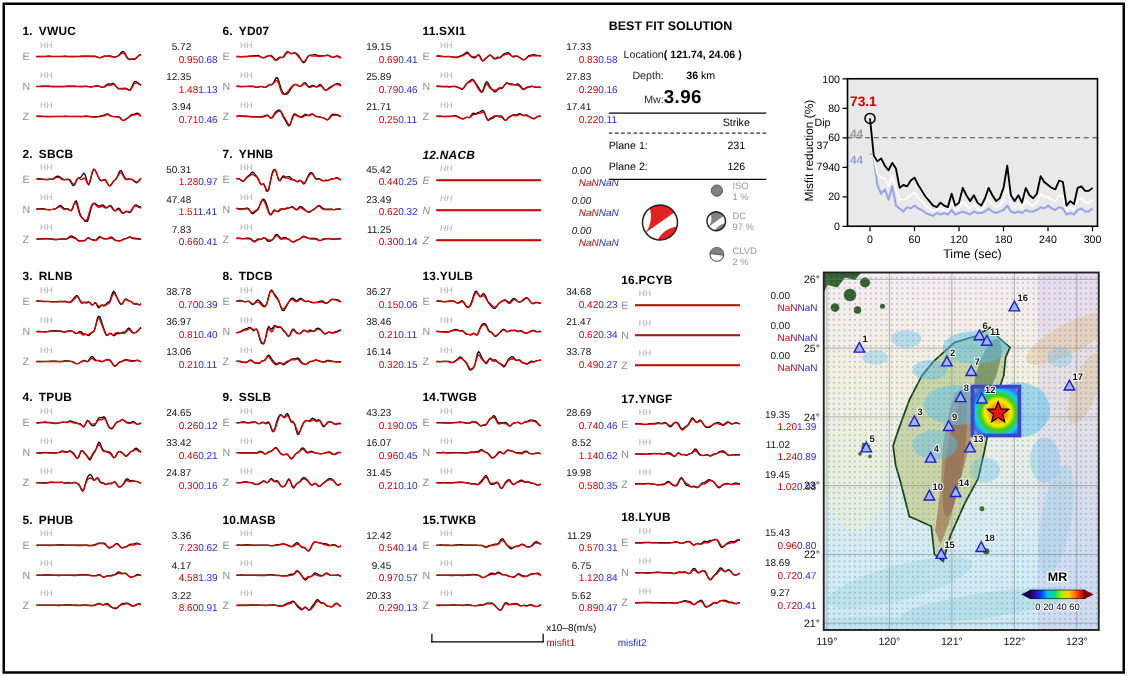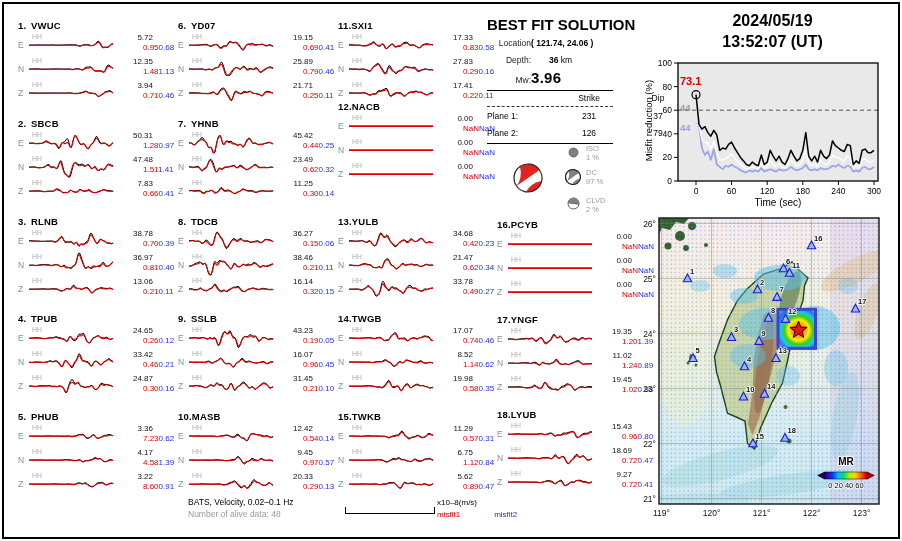--- a/index.html
+++ b/index.html
@@ -13,21 +13,21 @@
   .ch-row{position:relative;height:24px;}
   .ch-letter{position:absolute;left:0;top:8px;font-size:8.5px;color:#8d8d8d;}
   .ch-band{position:absolute;left:14px;top:1px;font-size:6.8px;color:#ababab;}
   .trace{position:absolute;left:11px;top:0;}
   .nums{position:absolute;left:97px;top:1px;width:55px;font-size:8px;line-height:10px;}
   .amp{text-align:right;padding-right:17px;color:#111;}
   .mis{text-align:right;white-space:nowrap;}
   .m1{color:#d80000;margin-left:28px;}
   .m2{color:#2230dd;margin-left:0;}
   
-  .bfs-title{position:absolute;left:487px;top:16px;font-size:15px;font-weight:bold;}
+  .bfs-title{position:absolute;left:487px;top:16px;font-size:10px;font-weight:bold;}
   .bfs-row{position:absolute;left:487px;font-size:8.5px;text-align:right;}
   .lbl{display:inline-block;width:44px;color:#222;}
   .val-b{font-weight:bold;}
   .mw-val{font-weight:bold;font-size:15px;letter-spacing:.3px;}
   .bfs-table{position:absolute;left:487px;top:90px;width:126px;font-size:8.5px;}
   .t-line{position:absolute;left:0;width:126px;border-top:1px solid #000;}
   .t-line.dash{border-top-style:dashed;border-top-color:#333;}
   .t-row{position:absolute;left:0;display:grid;grid-template-columns:46px 30px 26px 32px;width:134px;gap:41px;}
   .t-row span{text-align:center;}
   .t-row .t-lbl{text-align:left;}
@@ -478,21 +478,21 @@
           <svg class="trace" width="84" height="24">
             <polyline points="0.0,12.8 1.0,12.8 2.0,12.8 3.0,12.9 4.0,12.9 5.0,13.0 6.0,13.0 7.0,13.1 8.0,13.0 9.0,13.0 10.0,13.0 11.0,13.0 12.0,13.0 13.0,12.8 14.0,12.6 15.0,12.5 16.0,12.7 17.0,13.2 18.0,13.7 19.0,14.2 20.0,14.7 21.0,15.0 22.0,14.9 23.0,14.4 24.0,13.9 25.0,13.9 26.0,14.1 27.0,13.6 28.0,12.2 29.0,10.9 30.0,10.6 31.0,10.8 32.0,10.8 33.0,10.3 34.0,9.8 35.0,9.4 36.0,8.9 37.0,8.3 38.0,8.7 39.0,10.9 40.0,13.9 41.0,16.0 42.0,16.3 43.0,15.5 44.0,14.9 45.0,14.6 46.0,14.1 47.0,13.3 48.0,12.8 49.0,12.7 50.0,12.8 51.0,12.7 52.0,12.8 53.0,13.6 54.0,15.1 55.0,16.1 56.0,15.9 57.0,14.9 58.0,13.8 59.0,13.1 60.0,12.6 61.0,12.1 62.0,11.8 63.0,11.9 64.0,11.9 65.0,11.7 66.0,11.1 67.0,10.9 68.0,11.4 69.0,12.0 70.0,12.2 71.0,12.1 72.0,12.0 73.0,12.3 74.0,13.0 75.0,13.7 76.0,14.2 77.0,14.7 78.0,15.0 79.0,14.8 80.0,14.0 81.0,13.3 82.0,12.9 83.0,12.9 84.0,13.0 " fill="none" stroke="#000" stroke-width="1"></polyline>
             <polyline points="0.0,13.2 1.0,13.1 2.0,13.2 3.0,13.2 4.0,13.3 5.0,13.3 6.0,13.3 7.0,13.4 8.0,13.3 9.0,13.2 10.0,13.2 11.0,13.2 12.0,13.2 13.0,13.1 14.0,12.9 15.0,12.9 16.0,13.1 17.0,13.5 18.0,14.0 19.0,14.4 20.0,14.9 21.0,15.1 22.0,15.0 23.0,14.4 24.0,13.9 25.0,13.9 26.0,14.1 27.0,14.0 28.0,13.1 29.0,12.0 30.0,11.6 31.0,11.5 32.0,11.4 33.0,10.9 34.0,10.6 35.0,10.6 36.0,10.3 37.0,9.8 38.0,9.9 39.0,11.5 40.0,14.0 41.0,15.8 42.0,15.9 43.0,15.0 44.0,14.1 45.0,13.6 46.0,13.1 47.0,12.6 48.0,12.5 49.0,12.9 50.0,13.4 51.0,13.6 52.0,13.7 53.0,14.3 54.0,15.4 55.0,16.2 56.0,16.1 57.0,15.1 58.0,14.1 59.0,13.4 60.0,12.9 61.0,12.4 62.0,12.2 63.0,12.4 64.0,12.6 65.0,12.4 66.0,11.8 67.0,11.5 68.0,11.7 69.0,12.2 70.0,12.5 71.0,12.5 72.0,12.5 73.0,12.8 74.0,13.4 75.0,13.8 76.0,14.2 77.0,14.6 78.0,14.8 79.0,14.6 80.0,14.0 81.0,13.3 82.0,13.0 83.0,13.1 84.0,13.3 " fill="none" stroke="#d80000" stroke-width="1.1"></polyline>
           </svg>
           <div class="nums">
             <div class="amp">17.41</div>
             <div class="mis"><span class="m1">0.22</span><span class="m2">0.11</span></div>
           </div>
         </div>
       </div>
-      <div class="station" style="left: 338px; top: 101px;">
+      <div class="station" style="left: 338px; top: 119px; font-style: italic;">
         <div class="st-title"><span class="st-num">12.</span><span>NACB</span></div>
         <div class="ch-row">
           <span class="ch-letter">E</span>
           <span class="ch-band">HH</span>
           <svg class="trace" width="84" height="24">
             <polyline points="0.0,13.0 1.0,13.0 2.0,13.0 3.0,13.0 4.0,13.0 5.0,13.0 6.0,13.0 7.0,13.0 8.0,13.0 9.0,13.0 10.0,13.0 11.0,13.0 12.0,13.0 13.0,13.0 14.0,13.0 15.0,13.0 16.0,13.0 17.0,13.0 18.0,13.0 19.0,13.0 20.0,13.0 21.0,13.0 22.0,13.0 23.0,13.0 24.0,13.0 25.0,13.0 26.0,13.0 27.0,13.0 28.0,13.0 29.0,13.0 30.0,13.0 31.0,13.0 32.0,13.0 33.0,13.0 34.0,13.0 35.0,13.0 36.0,13.0 37.0,13.0 38.0,13.0 39.0,13.0 40.0,13.0 41.0,13.0 42.0,13.0 43.0,13.0 44.0,13.0 45.0,13.0 46.0,13.0 47.0,13.0 48.0,13.0 49.0,13.0 50.0,13.0 51.0,13.0 52.0,13.0 53.0,13.0 54.0,13.0 55.0,13.0 56.0,13.0 57.0,13.0 58.0,13.0 59.0,13.0 60.0,13.0 61.0,13.0 62.0,13.0 63.0,13.0 64.0,13.0 65.0,13.0 66.0,13.0 67.0,13.0 68.0,13.0 69.0,13.0 70.0,13.0 71.0,13.0 72.0,13.0 73.0,13.0 74.0,13.0 75.0,13.0 76.0,13.0 77.0,13.0 78.0,13.0 79.0,13.0 80.0,13.0 81.0,13.0 82.0,13.0 83.0,13.0 84.0,13.0 " fill="none" stroke="#000" stroke-width="1"></polyline>
             <polyline points="0.0,13.3 1.0,13.3 2.0,13.3 3.0,13.3 4.0,13.3 5.0,13.3 6.0,13.3 7.0,13.3 8.0,13.3 9.0,13.3 10.0,13.3 11.0,13.3 12.0,13.3 13.0,13.3 14.0,13.3 15.0,13.3 16.0,13.3 17.0,13.3 18.0,13.3 19.0,13.3 20.0,13.3 21.0,13.3 22.0,13.3 23.0,13.3 24.0,13.3 25.0,13.3 26.0,13.3 27.0,13.3 28.0,13.3 29.0,13.3 30.0,13.3 31.0,13.3 32.0,13.3 33.0,13.3 34.0,13.3 35.0,13.3 36.0,13.3 37.0,13.3 38.0,13.3 39.0,13.3 40.0,13.3 41.0,13.3 42.0,13.3 43.0,13.3 44.0,13.3 45.0,13.3 46.0,13.3 47.0,13.3 48.0,13.3 49.0,13.3 50.0,13.3 51.0,13.3 52.0,13.3 53.0,13.3 54.0,13.3 55.0,13.3 56.0,13.3 57.0,13.3 58.0,13.3 59.0,13.3 60.0,13.3 61.0,13.3 62.0,13.3 63.0,13.3 64.0,13.3 65.0,13.3 66.0,13.3 67.0,13.3 68.0,13.3 69.0,13.3 70.0,13.3 71.0,13.3 72.0,13.3 73.0,13.3 74.0,13.3 75.0,13.3 76.0,13.3 77.0,13.3 78.0,13.3 79.0,13.3 80.0,13.3 81.0,13.3 82.0,13.3 83.0,13.3 84.0,13.3 " fill="none" stroke="#d80000" stroke-width="1.3"></polyline>
           </svg>
           <div class="nums">
             <div class="amp">0.00</div>
@@ -566,21 +566,21 @@
       <div class="station" style="left: 338px; top: 313.4px;">
         <div class="st-title"><span class="st-num">14.</span><span>TWGB</span></div>
         <div class="ch-row">
           <span class="ch-letter">E</span>
           <span class="ch-band">HH</span>
           <svg class="trace" width="84" height="24">
             <polyline points="0.0,13.0 1.0,13.0 2.0,13.0 3.0,13.0 4.0,13.0 5.0,13.0 6.0,13.1 7.0,13.1 8.0,13.2 9.0,13.2 10.0,13.2 11.0,13.2 12.0,13.1 13.0,13.0 14.0,13.0 15.0,12.9 16.0,12.9 17.0,12.8 18.0,12.7 19.0,12.6 20.0,12.7 21.0,12.8 22.0,12.9 23.0,13.0 24.0,13.2 25.0,13.4 26.0,13.4 27.0,13.1 28.0,12.7 29.0,12.4 30.0,12.4 31.0,12.4 32.0,12.7 33.0,13.4 34.0,14.6 35.0,15.5 36.0,15.8 37.0,15.5 38.0,15.3 39.0,15.3 40.0,14.7 41.0,13.2 42.0,11.4 43.0,10.2 44.0,9.3 45.0,8.3 46.0,7.5 47.0,8.1 48.0,10.1 49.0,12.4 50.0,13.4 51.0,13.3 52.0,13.2 53.0,13.3 54.0,13.2 55.0,12.9 56.0,13.1 57.0,14.2 58.0,15.5 59.0,15.8 60.0,15.1 61.0,14.1 62.0,13.5 63.0,13.3 64.0,13.0 65.0,12.8 66.0,13.0 67.0,13.7 68.0,14.1 69.0,13.7 70.0,13.0 71.0,12.5 72.0,12.3 73.0,12.1 74.0,11.5 75.0,11.0 76.0,11.0 77.0,11.1 78.0,11.3 79.0,11.4 80.0,12.0 81.0,13.3 82.0,14.6 83.0,15.3 84.0,15.4 " fill="none" stroke="#000" stroke-width="1"></polyline>
             <polyline points="0.0,13.3 1.0,13.3 2.0,13.3 3.0,13.3 4.0,13.3 5.0,13.3 6.0,13.4 7.0,13.4 8.0,13.5 9.0,13.4 10.0,13.4 11.0,13.4 12.0,13.4 13.0,13.3 14.0,13.2 15.0,13.2 16.0,13.2 17.0,13.1 18.0,13.0 19.0,13.0 20.0,13.0 21.0,13.1 22.0,13.3 23.0,13.4 24.0,13.6 25.0,13.7 26.0,13.7 27.0,13.4 28.0,13.1 29.0,12.8 30.0,12.9 31.0,13.0 32.0,13.3 33.0,13.8 34.0,14.6 35.0,15.3 36.0,15.5 37.0,15.1 38.0,14.8 39.0,14.7 40.0,14.3 41.0,13.0 42.0,11.3 43.0,10.1 44.0,9.5 45.0,9.0 46.0,8.8 47.0,9.5 48.0,11.4 49.0,13.4 50.0,14.2 51.0,14.0 52.0,13.6 53.0,13.7 54.0,13.9 55.0,13.9 56.0,14.1 57.0,14.8 58.0,15.7 59.0,15.8 60.0,15.0 61.0,13.9 62.0,13.3 63.0,13.2 64.0,13.1 65.0,13.0 66.0,13.1 67.0,13.6 68.0,13.9 69.0,13.7 70.0,13.0 71.0,12.6 72.0,12.6 73.0,12.5 74.0,12.2 75.0,11.7 76.0,11.6 77.0,11.8 78.0,12.0 79.0,12.3 80.0,12.9 81.0,13.9 82.0,15.0 83.0,15.6 84.0,15.5 " fill="none" stroke="#d80000" stroke-width="1.1"></polyline>
           </svg>
           <div class="nums">
-            <div class="amp">17.07</div>
+            <div class="amp">28.69</div>
             <div class="mis"><span class="m1">0.74</span><span class="m2">0.46</span></div>
           </div>
         </div>
         <div class="ch-row">
           <span class="ch-letter">N</span>
           <span class="ch-band">HH</span>
           <svg class="trace" width="84" height="24">
             <polyline points="0.0,13.0 1.0,13.0 2.0,13.0 3.0,13.0 4.0,13.0 5.0,12.9 6.0,12.9 7.0,13.0 8.0,13.0 9.0,13.1 10.0,13.1 11.0,13.0 12.0,13.0 13.0,13.0 14.0,13.0 15.0,13.0 16.0,13.0 17.0,13.0 18.0,13.1 19.0,13.1 20.0,13.1 21.0,13.2 22.0,13.3 23.0,13.4 24.0,13.4 25.0,13.2 26.0,13.0 27.0,12.7 28.0,12.6 29.0,12.6 30.0,12.6 31.0,12.5 32.0,12.5 33.0,12.4 34.0,11.9 35.0,11.2 36.0,10.7 37.0,10.9 38.0,11.7 39.0,12.5 40.0,13.0 41.0,13.5 42.0,14.5 43.0,15.9 44.0,17.1 45.0,17.4 46.0,16.9 47.0,16.0 48.0,14.9 49.0,13.7 50.0,12.6 51.0,12.3 52.0,12.9 53.0,13.8 54.0,14.0 55.0,13.0 56.0,11.7 57.0,11.0 58.0,11.0 59.0,11.4 60.0,11.6 61.0,11.9 62.0,12.4 63.0,12.9 64.0,13.2 65.0,13.2 66.0,13.1 67.0,13.3 68.0,13.3 69.0,13.0 70.0,12.4 71.0,11.8 72.0,11.8 73.0,12.4 74.0,13.3 75.0,13.8 76.0,14.0 77.0,14.1 78.0,14.0 79.0,13.7 80.0,13.5 81.0,13.3 82.0,13.5 83.0,13.8 84.0,13.9 " fill="none" stroke="#000" stroke-width="1"></polyline>
             <polyline points="0.0,13.3 1.0,13.3 2.0,13.3 3.0,13.3 4.0,13.3 5.0,13.2 6.0,13.2 7.0,13.3 8.0,13.3 9.0,13.4 10.0,13.4 11.0,13.4 12.0,13.3 13.0,13.3 14.0,13.3 15.0,13.3 16.0,13.3 17.0,13.3 18.0,13.3 19.0,13.3 20.0,13.3 21.0,13.4 22.0,13.5 23.0,13.6 24.0,13.6 25.0,13.5 26.0,13.3 27.0,13.1 28.0,13.0 29.0,13.0 30.0,13.0 31.0,12.9 32.0,12.9 33.0,12.9 34.0,12.6 35.0,12.0 36.0,11.5 37.0,11.6 38.0,12.1 39.0,12.7 40.0,13.0 41.0,13.3 42.0,14.1 43.0,15.4 44.0,16.7 45.0,17.3 46.0,17.1 47.0,16.4 48.0,15.5 49.0,14.4 50.0,13.3 51.0,12.7 52.0,13.0 53.0,13.7 54.0,13.9 55.0,13.3 56.0,12.1 57.0,11.4 58.0,11.3 59.0,11.6 60.0,11.9 61.0,12.1 62.0,12.4 63.0,12.9 64.0,13.3 65.0,13.5 66.0,13.7 67.0,13.8 68.0,14.0 69.0,13.8 70.0,13.2 71.0,12.6 72.0,12.4 73.0,12.8 74.0,13.4 75.0,13.9 76.0,14.1 77.0,14.1 78.0,14.0 79.0,13.8 80.0,13.6 81.0,13.4 82.0,13.5 83.0,13.8 84.0,13.9 " fill="none" stroke="#d80000" stroke-width="1.1"></polyline>
           </svg>
@@ -819,24 +819,20 @@
       <g transform="translate(7.5,7.5) rotate(8)">
         <circle r="5.5" fill="#fff" stroke="#555" stroke-width="0.9"></circle>
         <path d="M -5.5,0 A 5.5,5.5 0 0 1 5.5,0 Z" fill="#808080"></path>
         <line x1="-5.5" y1="0" x2="5.5" y2="0" stroke="#555" stroke-width="0.8"></line>
       </g>
     </svg>
   <div class="decomp-lbl" style="left:586px;top:145px"><span>ISO</span><br><span>1 %</span></div>
   <div class="decomp-lbl" style="left:586px;top:169px"><span>DC</span><br><span>97 %</span></div>
   <div class="decomp-lbl" style="left:586px;top:197px"><span>CLVD</span><br><span>2 %</span></div>
 
-  <div class="date-hdr">
-    <div>2024/05/19</div>
-    <div>13:52:07  (UT)</div>
-  </div>
 
   <div class="ylab">Misfit reduction (%)</div>
   <svg id="misfit" style="position:absolute;left:650px;top:57px" width="244" height="152">
       <rect x="28" y="6" width="200" height="118" fill="#e9e9e9"></rect>
       <line x1="28" y1="53.2" x2="228" y2="53.2" stroke="#444" stroke-width="0.9" stroke-dasharray="4 3"></line>
       <polyline points="46.0,66.2 49.0,69.7 51.9,91.0 54.9,98.0 57.9,94.5 60.8,102.8 63.8,92.1 66.8,107.5 69.7,109.8 72.7,112.2 75.7,108.7 78.6,109.8 81.6,107.5 84.6,109.8 87.5,111.0 90.5,113.4 93.5,114.6 96.4,115.7 99.4,113.4 102.4,114.6 105.3,113.4 108.3,114.6 111.3,111.0 114.2,114.6 117.2,113.4 120.2,112.2 123.1,113.4 126.1,114.6 129.1,112.2 132.0,113.4 135.0,113.4 138.0,112.2 140.9,109.8 143.9,112.2 146.9,113.4 149.8,112.2 152.8,111.0 155.8,107.5 158.7,112.2 161.7,113.4 164.7,112.2 167.6,113.4 170.6,111.0 173.6,112.2 176.5,112.2 179.5,111.0 182.5,108.7 185.4,109.8 188.4,107.5 191.4,109.8 194.3,111.0 197.3,108.7 200.3,109.8 203.2,114.6 206.2,113.4 209.2,114.6 212.1,111.0 215.1,109.8 218.1,112.2 221.0,112.2 224.0,109.8" fill="none" stroke="#9aa4e8" stroke-width="1.7" stroke-linejoin="round"></polyline>
       <polyline points="46.0,67.4 49.0,68.5 51.9,82.7 54.9,85.1 57.9,86.2 60.8,92.1 63.8,83.9 66.8,94.5 69.7,102.8 72.7,102.8 75.7,101.6 78.6,99.2 81.6,96.9 84.6,101.6 87.5,103.9 90.5,107.5 93.5,109.8 96.4,112.2 99.4,111.0 102.4,109.8 105.3,111.0 108.3,112.2 111.3,105.1 114.2,111.0 117.2,109.8 120.2,103.9 123.1,107.5 126.1,109.8 129.1,106.3 132.0,109.8 135.0,111.0 138.0,107.5 140.9,102.8 143.9,106.3 146.9,108.7 149.8,107.5 152.8,102.8 155.8,93.3 158.7,106.3 161.7,108.7 164.7,106.3 167.6,109.8 170.6,102.8 173.6,106.3 176.5,107.5 179.5,105.1 182.5,98.0 185.4,100.4 188.4,100.4 191.4,102.8 194.3,103.9 197.3,99.2 200.3,100.4 203.2,111.0 206.2,108.7 209.2,111.0 212.1,102.8 215.1,101.6 218.1,105.1 221.0,105.1 224.0,102.8" fill="none" stroke="#ffffff" stroke-width="1.3" stroke-linejoin="round"></polyline>
       <polyline points="46.0,37.7 49.0,67.4 51.9,72.1 54.9,69.7 57.9,75.6 60.8,79.2 63.8,73.3 66.8,78.0 69.7,93.3 72.7,91.0 75.7,92.1 78.6,87.4 81.6,85.1 84.6,91.0 87.5,95.7 90.5,100.4 93.5,103.9 96.4,107.5 99.4,108.7 102.4,105.1 105.3,107.5 108.3,108.7 111.3,98.0 114.2,107.5 117.2,105.1 120.2,93.3 123.1,99.2 126.1,103.9 129.1,99.2 132.0,105.1 135.0,107.5 138.0,101.6 140.9,93.3 143.9,99.2 146.9,103.9 149.8,101.6 152.8,93.3 155.8,75.6 158.7,99.2 161.7,103.9 164.7,99.2 167.6,105.1 170.6,93.3 173.6,99.2 176.5,101.6 179.5,98.0 182.5,83.9 185.4,88.6 188.4,91.0 191.4,93.3 194.3,94.5 197.3,87.4 200.3,88.6 203.2,107.5 206.2,103.9 209.2,106.3 212.1,93.3 215.1,92.1 218.1,95.7 221.0,95.7 224.0,93.3" fill="none" stroke="#000000" stroke-width="1.5" stroke-linejoin="round"></polyline>
       <circle cx="46" cy="37.7" r="4" fill="none" stroke="#000" stroke-width="1.2"></circle>
       <text x="30" y="28" font-size="11" font-weight="bold" fill="#d80000">73.1</text>
@@ -1013,23 +1009,19 @@
       <text x="171.49999999999986" y="300" font-size="8.5" text-anchor="middle" fill="#111">122°</text>
       <text x="221.49999999999986" y="300" font-size="8.5" text-anchor="middle" fill="#111">123°</text>
       <text x="16" y="10.500000000000078" font-size="8.5" text-anchor="end" fill="#111">26°</text>
       <text x="16" y="65.50000000000009" font-size="8.5" text-anchor="end" fill="#111">25°</text>
       <text x="16" y="120.50000000000009" font-size="8.5" text-anchor="end" fill="#111">24°</text>
       <text x="16" y="175.50000000000009" font-size="8.5" text-anchor="end" fill="#111">23°</text>
       <text x="16" y="230.50000000000009" font-size="8.5" text-anchor="end" fill="#111">22°</text>
       <text x="16" y="285.50000000000006" font-size="8.5" text-anchor="end" fill="#111">21°</text>
     </svg>
 
-  <div class="foot" style="left:188px;top:497px">
-    <div>BATS, Velocity, 0.02–0.1 Hz</div>
-    <div class="sub">Number of alive data: 48</div>
-  </div>
   <div class="sbar"></div>
   <div class="sbar-lbl">100 sec</div>
   <div class="units">x10–8(m/s)</div>
   <div class="mlbls">
     <span class="r">misfit1</span><span class="b">misfit2</span>
   </div>
 </div>
 
 </body></html>

